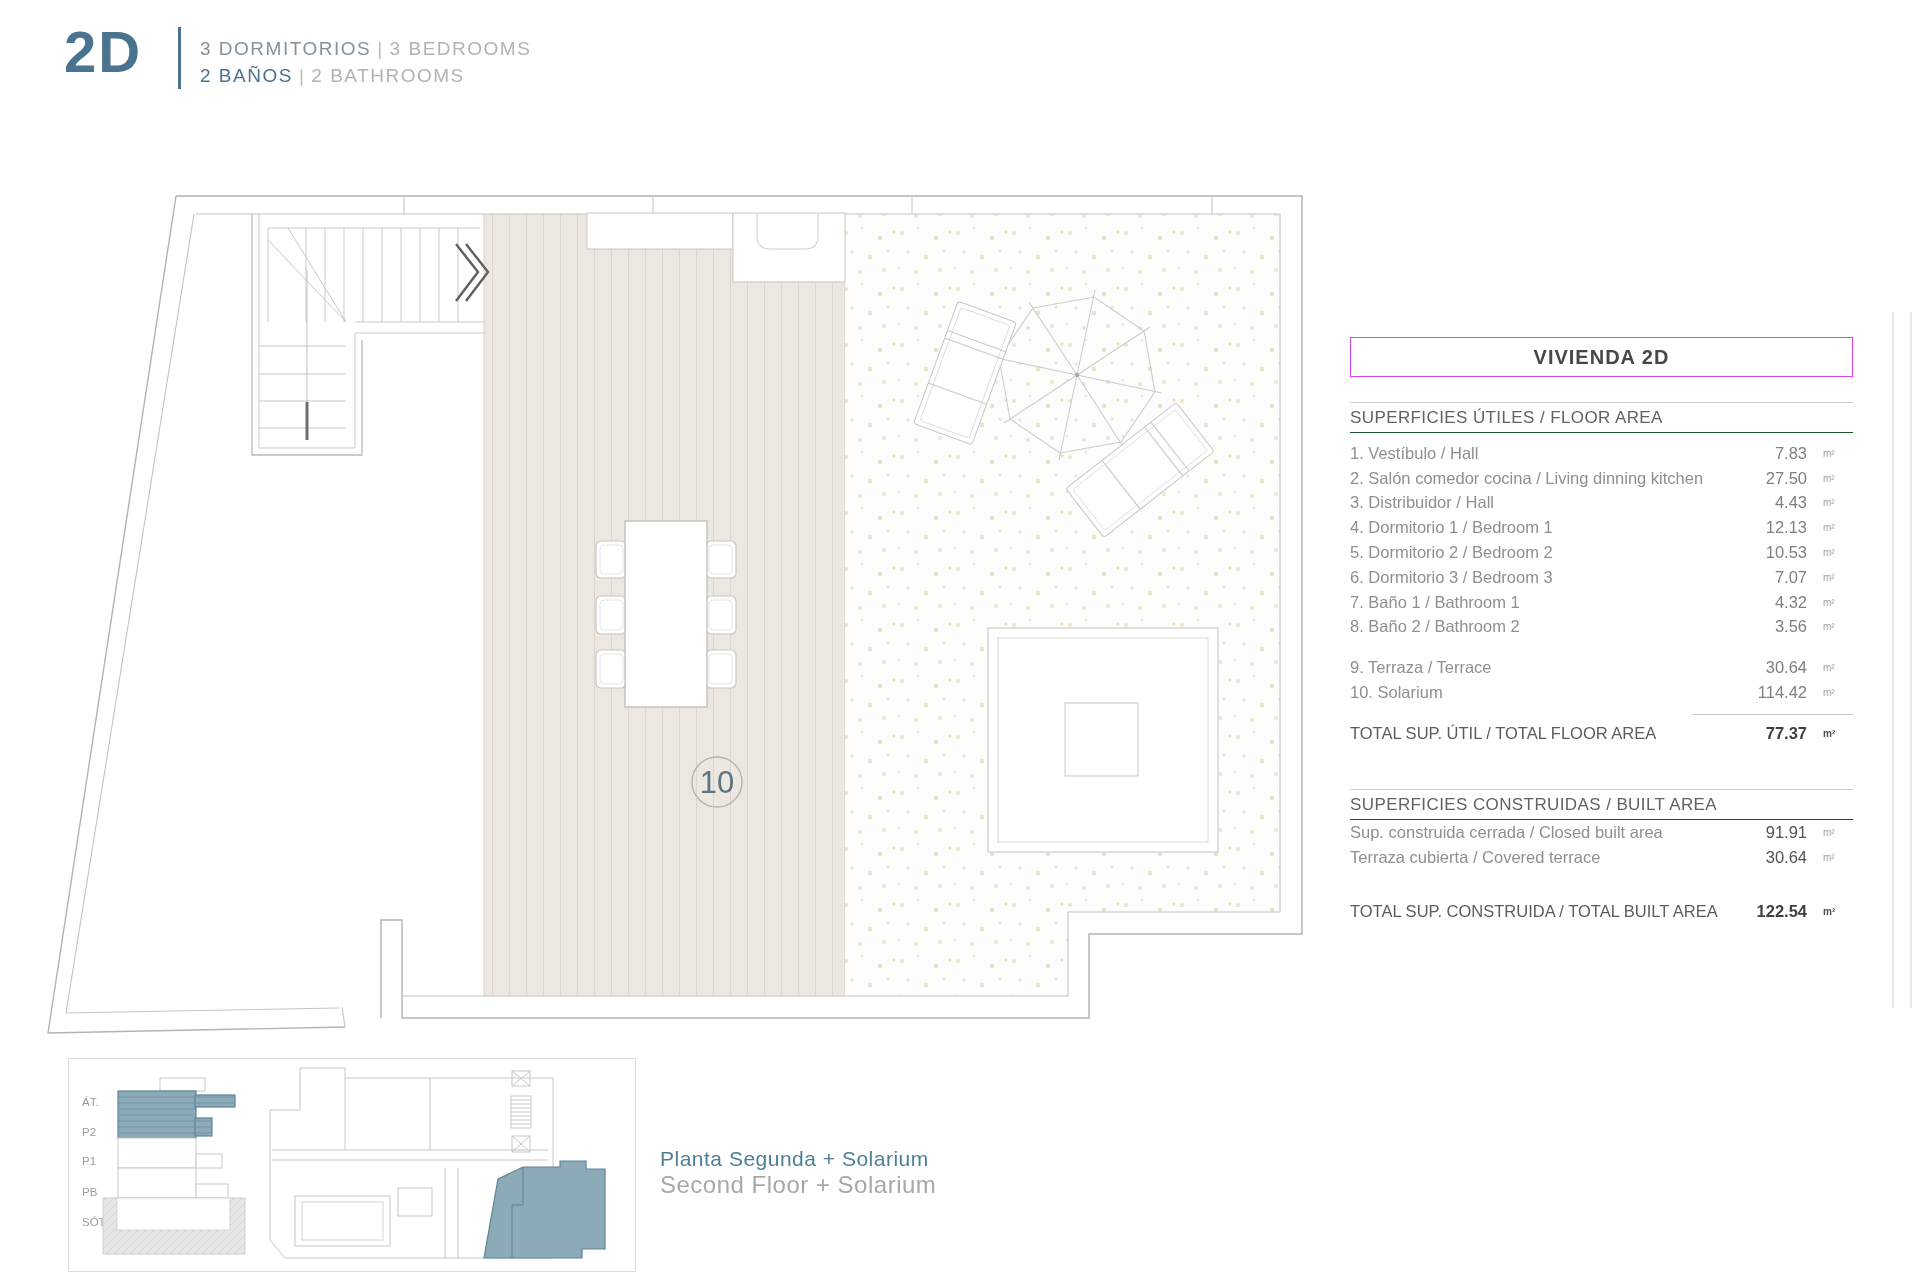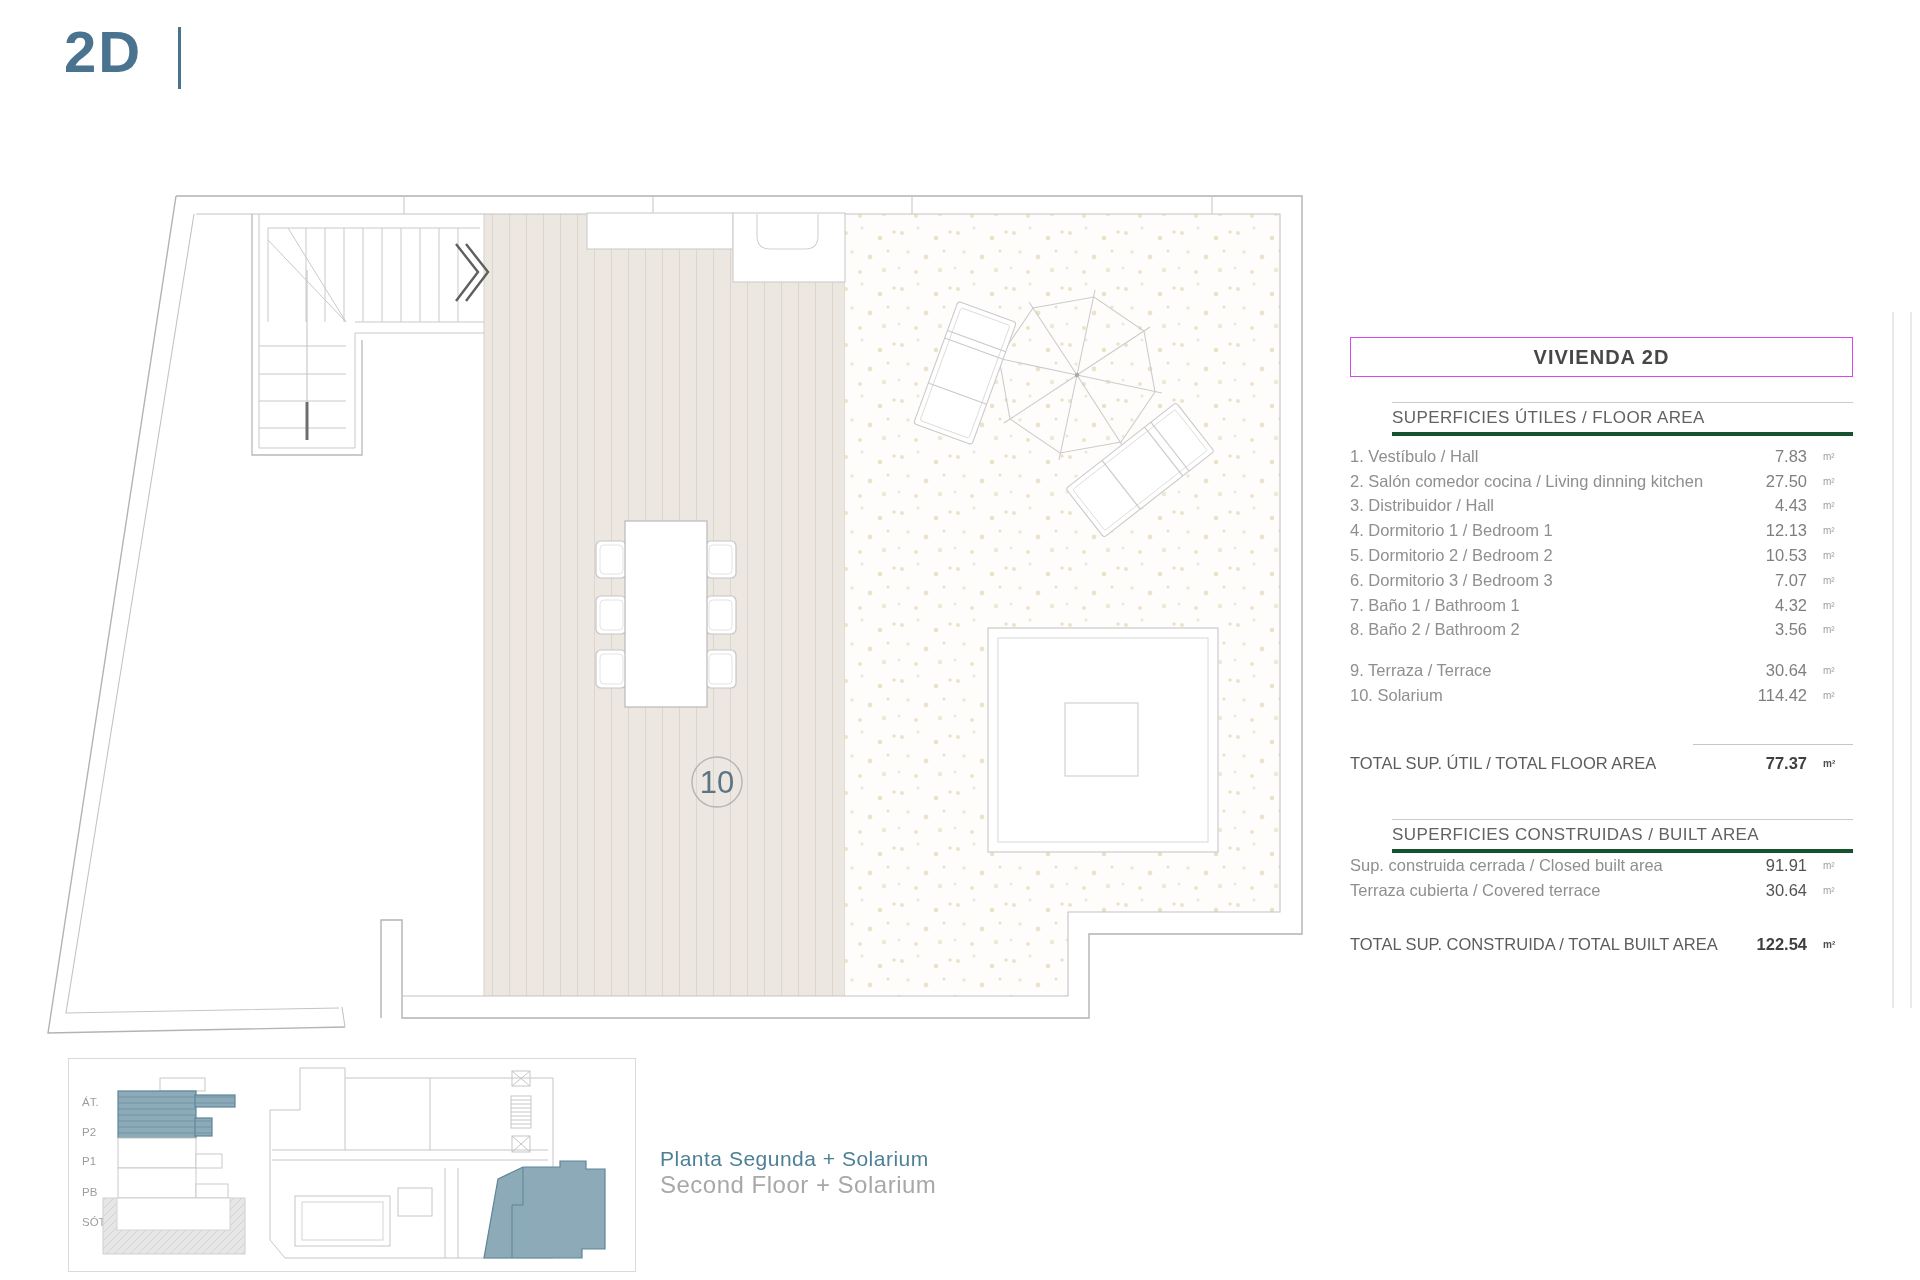--- a/index.html
+++ b/index.html
@@ -12,28 +12,28 @@
             letter-spacing:2px;color:var(--accent,#4a7390);}
   .hdr-divider{position:absolute;left:178px;top:27px;width:3px;height:62px;background:var(--accent,#4a7390);}
   .hdr-text{position:absolute;left:200px;top:35px;font-size:19px;letter-spacing:1.5px;line-height:27px;white-space:nowrap;}
   .hdr-es1{color:#86929b;} .hdr-es2{color:var(--accent,#4a7390);}
   .hdr-sep{color:#b9b9b9;padding:0 6px;} .hdr-en{color:#b3b3b3;}
 
   
   #area-table{position:absolute;left:1350px;top:337px;width:503px;font-size:16.5px;color:#8f8f8f;}
   .tbox{height:38px;border:1px solid #d946ef;display:flex;align-items:center;justify-content:center;
         font-size:20px;font-weight:700;letter-spacing:1px;color:#474747;margin-bottom:25px;}
-  .tsection-hdr{border-top:1px solid #cbcbcb;border-bottom:4px solid #14532d;padding:5px 0 4px 0;
-        color:#626262;font-size:17px;letter-spacing:.4px;margin-left:42px;}
+  .tsection-hdr{border-top:1px solid #cbcbcb;border-bottom:1px solid #14532d;padding:5px 0 4px 0;
+        color:#626262;font-size:17px;letter-spacing:.4px;}
   .trow{display:flex;align-items:center;height:24.8px;}
   .trow .tlabel{flex:1;white-space:nowrap;overflow:hidden;}
   .trow .tvalue{width:68px;text-align:right;color:#7f7f7f;}
   .trow .tunit{width:30px;margin-left:16px;text-align:left;font-size:10px;color:#9e9e9e;}
   .trow.dark .tvalue{color:#535353;}
-  .ttotal{position:relative;margin-top:36px;padding-top:7px;height:30px;}
+  .ttotal{position:relative;margin-top:9px;padding-top:7px;height:30px;}
   .ttotal .shortrule{position:absolute;right:0;top:0;width:160px;border-top:1px solid #c6c6c6;}
   .ttotal .trow{height:26px;}
   .ttotal .tlabel{color:#5c5c5c;} .ttotal .tvalue{color:#3f3f3f;font-weight:700;}
   .ttotal .tunit{color:#4d4d4d;font-weight:700;}
   .gap8{height:8px;} .gap16{height:16px;} .gap22{height:22px;} .gap38{height:38px;}
 
   
   #key-box{position:absolute;left:68px;top:1058px;width:566px;height:212px;border:1.5px solid #dadada;}
   #caption{position:absolute;left:660px;top:1146px;line-height:26px;white-space:nowrap;}
   .cap-es{font-size:21px;color:var(--accent2,#4d7f95);letter-spacing:.5px;}
@@ -42,20 +42,24 @@
   .flabel{font-size:11.5px;fill:#9c9c9c;font-family:"Liberation Sans",sans-serif;}
   .teal-fill{fill:var(--teal-fill,#8caab7);stroke:var(--teal-stroke,#5e8597);stroke-width:1.2;}
 </style>
 </head>
 <body>
 
 <div id="page">
 
   <div class="hdr-code">2D</div>
   <div class="hdr-divider"></div>
+  <div class="hdr-text">
+    <div><span class="hdr-es1">3 DORMITORIOS</span><span class="hdr-sep">|</span><span class="hdr-en">3 BEDROOMS</span></div>
+    <div><span class="hdr-es2">2 BAÑOS</span><span class="hdr-sep">|</span><span class="hdr-en">2 BATHROOMS</span></div>
+  </div>
 
   <svg width="1920" height="1280" viewBox="0 0 1920 1280">
     <defs>
       <pattern id="deckStripes" width="17" height="40" patternUnits="userSpaceOnUse">
         <rect width="17" height="40" fill="#ece7e1"></rect>
         <line x1="16.5" y1="0" x2="16.5" y2="40" stroke="#ddd6ce" stroke-width="1"></line>
       </pattern>
       <pattern id="speckle" width="56" height="56" patternUnits="userSpaceOnUse">
         <circle cx="6" cy="9" r="2" fill="#ece3c9"></circle>
           <circle cx="22" cy="4" r="1.6" fill="#efe8d4"></circle>

